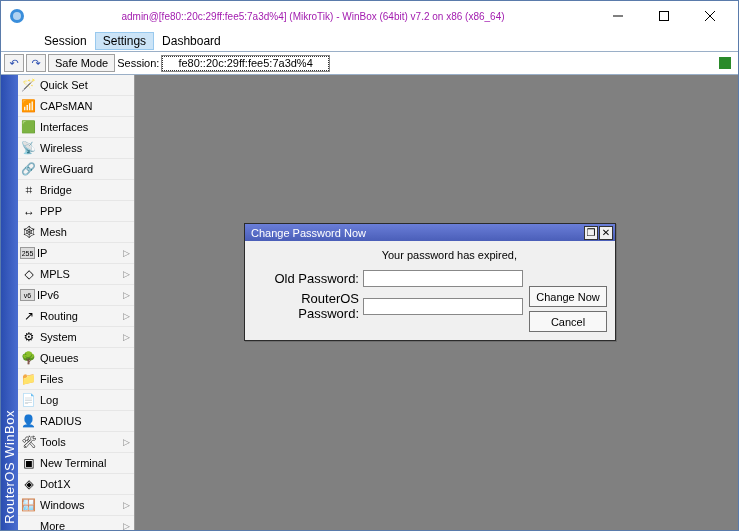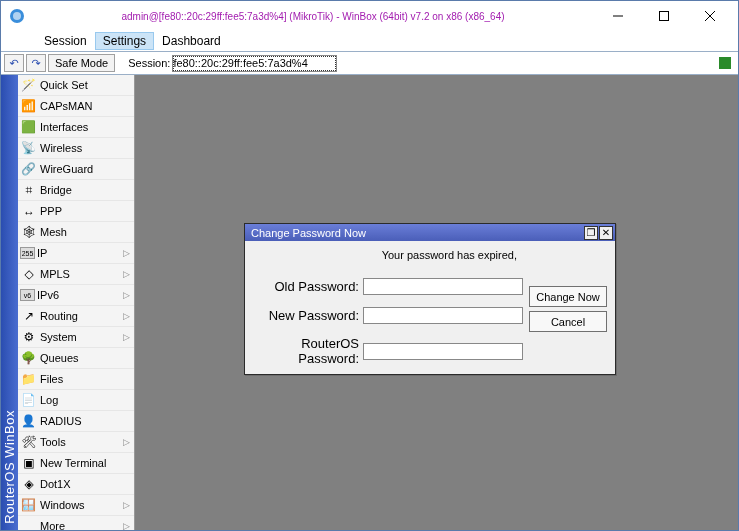--- a/index.html
+++ b/index.html
@@ -10,22 +10,22 @@
 .titlebar .ttl { flex: 1; font-size: 10px; color: #a21caf; text-align: center; }
 .titlebar .wbtn { width: 46px; height: 30px; display: flex; align-items: center; justify-content: center; font-size: 13px; }
 
 .menubar { height: 20px; display: flex; align-items: center; padding: 0 4px; font-size: 12px; margin-left: 31px; }
 .menubar .mitem { padding: 2px 8px; cursor: default; }
 .menubar .mitem.sel { background: #cce4f7; border: 1px solid #99c9ee; padding: 1px 7px; }
 
 .toolbar { height: 24px; border-top: 1px solid #9aafc7; border-bottom: 1px solid #9aafc7; display: flex; align-items: center; padding: 0 3px; gap: 2px; }
 .toolbar .tbtn { border: 1px solid #a0a0a0; background: #f3f3f3; padding: 1px 6px; font-size: 11px; height: 18px; display: flex; align-items: center; cursor: default; }
 .toolbar .tbtn.icon { width: 20px; padding: 0; justify-content: center; }
-.toolbar .slbl { font-size: 11px; margin-left: 11px; }
-.toolbar .sval { border: 1px solid #888; background: #fff; font-size: 11px; padding: 0 0; height: 17px; min-width: 165px; display: flex; align-items: center; }
+.toolbar .slbl { font-size: 11px; margin-left: 0; }
+.toolbar .sval { border: 1px solid #888; background: #fff; font-size: 11px; padding: 0 16px; height: 17px; min-width: 165px; display: flex; align-items: center; }
 .toolbar .spacer { flex: 1; }
 .toolbar .indicator { width: 12px; height: 12px; background: #2a8a2a; margin-right: 4px; }
 
 .workspace { flex: 1; display: flex; background: #808080; position: relative; min-height: 0; }
 
 .sidestrip { width: 17px; background: linear-gradient(to right, #2a4db0, #4a6dd0); display: flex; align-items: flex-end; justify-content: center; padding-bottom: 6px; }
 .sidestrip .vt { writing-mode: vertical-rl; transform: rotate(180deg); color: #fff; font-size: 13px; letter-spacing: 0.5px; }
 
 .sidebar { width: 117px; background: #f4f4f4; border-right: 1px solid #999; overflow-y: auto; }
 .sidebar .item { height: 21px; display: flex; align-items: center; padding: 0 4px 0 2px; font-size: 11px; cursor: default; border-bottom: 1px solid #e6e6e6; }
@@ -33,21 +33,21 @@
 .sidebar .item .lbl { flex: 1; }
 .sidebar .item .ar { color: #8a8a8a; font-size: 9px; }
 
 .canvas { flex: 1; position: relative; background: #808080; }
 
 .dialog { position: absolute; left: 109px; top: 148px; width: 372px; background: #f0f0f0; border: 1px solid #2b2b2b; box-shadow: 1px 1px 0 rgba(0,0,0,0.15); }
 .dialog .dtitle { height: 17px; background: linear-gradient(#6a7ed8, #4a5eb8); color: #fff; font-size: 11px; display: flex; align-items: center; padding: 0 2px 0 6px; }
 .dialog .dtitle .tt { flex: 1; }
 .dialog .dtitle .dbtn { width: 14px; height: 14px; background: #f0f0f0; border: 1px solid #333; margin-left: 1px; display: flex; align-items: center; justify-content: center; font-size: 10px; color: #000; line-height: 1; }
 .dialog .dbody { padding: 8px; display: flex; }
-.dialog .left { flex: 1; display: flex; flex-direction: column; gap: 12px; }
+.dialog .left { flex: 1; display: flex; flex-direction: column; gap: 4px; }
 .dialog .msg { text-align: right; font-size: 11px; padding-right: 6px; height: 17px; }
 .dialog .row { display: flex; align-items: center; gap: 4px; }
 .dialog .row label { width: 106px; text-align: right; font-size: 13px; }
 .dialog .row input { flex: 1; border: 1px solid #888; height: 17px; font-size: 11px; padding: 0 3px; background: #fff; }
 .dialog .right { width: 84px; display: flex; flex-direction: column; gap: 4px; padding-left: 6px; margin-top: 37px; }
 .dialog .btn { border: 1px solid #707070; background: #f8f8f8; font-size: 11px; height: 21px; cursor: default; }
 </style>
 </head>
 <body>
 
@@ -201,24 +201,20 @@
       <div class="dtitle">
         <span class="tt">Change Password Now</span>
         <div class="dbtn">❐</div>
         <div class="dbtn">✕</div>
       </div>
       <div class="dbody">
         <div class="left">
           <div class="msg">Your password has expired,</div>
           <div class="row">
             <label>Old Password:</label>
-            <input type="password" style="">
-          </div>
-          <div class="row">
-            <label>New Password:</label>
             <input type="password" style="">
           </div>
           <div class="row">
             <label>RouterOS Password:</label>
             <input type="password" style="">
           </div>
         </div>
         <div class="right">
           <button class="btn">Change Now</button>
           <button class="btn">Cancel</button>

